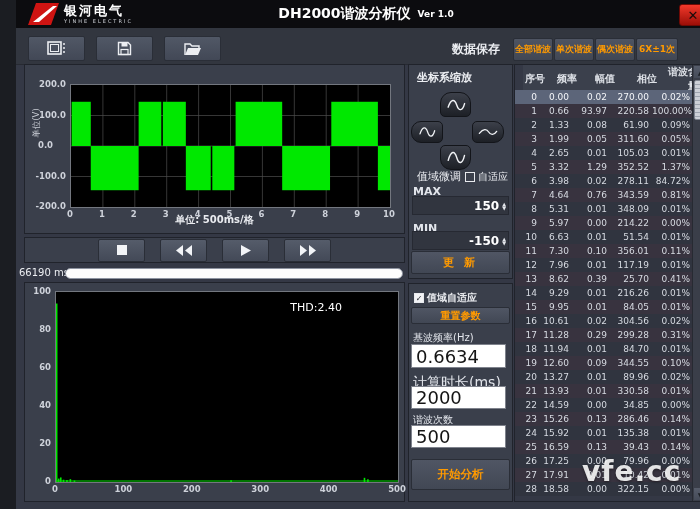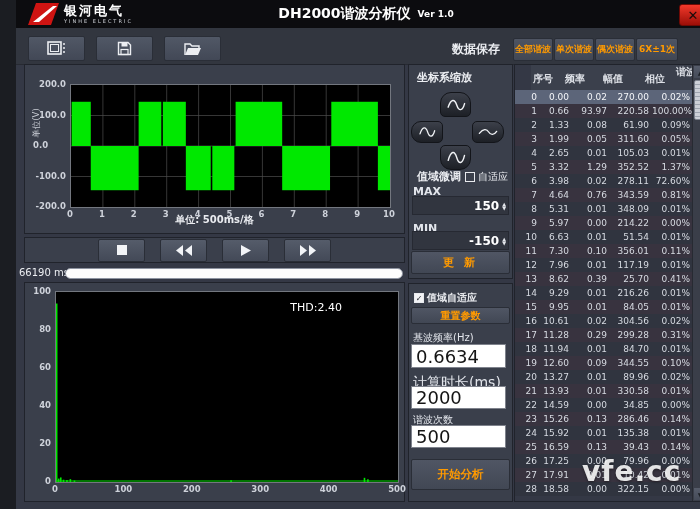--- a/index.html
+++ b/index.html
@@ -54,40 +54,40 @@
   
   .mid-top{left:392px;top:64px;width:105px;height:215px;}
   .sec-title{position:absolute;left:8px;top:5px;font-size:11px;font-weight:bold;color:#eceef2;}
   .pad-btn{position:absolute;background:linear-gradient(#3c404a,#1d2026);border:1px solid #13151a;
       display:flex;align-items:center;justify-content:center;cursor:pointer;}
   .pad-up{left:31px;top:27px;width:29px;height:23px;border-radius:11px 11px 5px 5px;}
   .pad-left{left:2px;top:56px;width:30px;height:20px;border-radius:10px 5px 5px 10px;}
   .pad-right{left:63px;top:56px;width:30px;height:20px;border-radius:5px 10px 10px 5px;}
   .pad-down{left:31px;top:80px;width:29px;height:23px;border-radius:5px 5px 11px 11px;}
   .range-row{position:absolute;left:8px;right:4px;top:104px;display:flex;align-items:center;justify-content:space-between;}
-  .range-title{font-size:11px;font-weight:bold;color:#eceef2;}
+  .range-title{font-size:11px;font-weight:normal;color:#eceef2;}
   .chk-row{display:flex;align-items:center;gap:3px;cursor:pointer;}
   .chk{width:10px;height:10px;border:1px solid #e8eaee;background:#3b404c;box-sizing:border-box;
        display:flex;align-items:center;justify-content:center;font-size:8px;color:#20232b;}
   .chk.checked{background:#f2f3f5;}
   .chk-label{font-size:10px;color:#e8eaee;}
   .fld-label{position:absolute;left:4px;font-size:11px;font-weight:bold;color:#e3e6ec;}
   .spin{position:absolute;left:3px;right:3px;height:17px;background:#31353f;border:1px solid #262932;
         display:flex;align-items:center;justify-content:flex-end;}
   .spin-val{font-size:12px;font-weight:bold;color:#fff;margin-right:3px;}
   .steppers{display:flex;flex-direction:column;margin-right:2px;line-height:4px;cursor:pointer;}
   .steppers span{font-size:5px;color:#e6e9ee;}
   .gray-btn{position:absolute;left:2px;right:2px;border-radius:2px;background:linear-gradient(#505664,#414754);
       border:1px solid #2a2e37;color:#ff9a00;font-weight:bold;display:flex;align-items:center;justify-content:center;cursor:pointer;}
   .mid-bottom{left:392px;top:283px;width:105px;height:219px;}
   .white-input{position:absolute;left:2px;width:89px;background:#fff;border:1px solid #7e828c;
       color:#141414;font-size:18px;font-family:"DejaVu Sans","Liberation Sans",sans-serif;padding:0 0 0 4px;box-sizing:content-box;}
   
   .table-panel{left:498px;top:64px;width:194px;height:438px;background:#343845;}
-  .thead{position:absolute;left:16px;top:0;right:14px;height:25px;display:grid;
+  .thead{position:absolute;left:8px;top:0;right:14px;height:25px;display:grid;
       grid-template-columns:25px 32px 38px 42px 41px;align-items:center;background:#3b404c;border-bottom:1px solid #272a32;}
   .thead div{font-size:10px;font-weight:bold;color:#dde0e6;text-align:right;padding-right:3px;}
   .tbody{position:absolute;left:0;top:25px;right:14px;bottom:0;overflow:hidden;}
   .trow{display:grid;grid-template-columns:25px 32px 38px 42px 41px;height:14px;align-items:center;cursor:pointer;}
   .trow.even{background:#30343f;}
   .trow.odd{background:#38333f;}
   .trow.sel{background:#5c6579;}
   .tcell{font-size:9px;color:#d6dae1;text-align:right;padding-right:3px;white-space:nowrap;}
   .trow.sel .tcell{color:#f4f6f9;}
   .vscroll{position:absolute;right:0;top:0;bottom:0;width:14px;background:#3a3e49;border-left:1px solid #272a32;}
@@ -183,21 +183,21 @@
             <rect x="164.60399999999998" y="16.775" width="46.574" height="44.225"></rect>
             <rect x="211.178" y="61" width="47.84999999999997" height="44.225"></rect>
             <rect x="260.304" y="16.775" width="46.57399999999997" height="44.225"></rect>
             <rect x="306.878" y="61" width="12.122000000000025" height="44.225"></rect>
           </g>
         </svg>
     </div>
     <div id="waveTicks">
         <span class="tick" style="left: 0px; width: 41px; text-align: right; top: 14px;">200.0</span>
         <span class="tick" style="left: 0px; width: 41px; text-align: right; top: 44.5px;">100.0</span>
-        <span class="tick" style="left: 8px; width: 41px; text-align: left; top: 75px;">0.0</span>
+        <span class="tick" style="left: 0px; width: 41px; text-align: center; top: 75px;">0.0</span>
         <span class="tick" style="left: 0px; width: 41px; text-align: right; top: 105.5px;">-100.0</span>
         <span class="tick" style="left: 0px; width: 41px; text-align: right; top: 136px;">-200.0</span>
         <span class="tick" style="left: 45px; top: 144px; transform: translateX(-50%);">0</span>
         <span class="tick" style="left: 76.9px; top: 144px; transform: translateX(-50%);">1</span>
         <span class="tick" style="left: 108.8px; top: 144px; transform: translateX(-50%);">2</span>
         <span class="tick" style="left: 140.7px; top: 144px; transform: translateX(-50%);">3</span>
         <span class="tick" style="left: 172.6px; top: 144px; transform: translateX(-50%);">4</span>
         <span class="tick" style="left: 204.5px; top: 144px; transform: translateX(-50%);">5</span>
         <span class="tick" style="left: 236.4px; top: 144px; transform: translateX(-50%);">6</span>
         <span class="tick" style="left: 268.3px; top: 144px; transform: translateX(-50%);">7</span>
@@ -383,21 +383,21 @@
           <div class="tcell">3.32</div>
           <div class="tcell">1.29</div>
           <div class="tcell">352.52</div>
           <div class="tcell">1.37%</div>
         </div>
         <div class="trow even">
           <div class="tcell">6</div>
           <div class="tcell">3.98</div>
           <div class="tcell">0.02</div>
           <div class="tcell">278.11</div>
-          <div class="tcell">72.60%</div>
+          <div class="tcell">84.72%</div>
         </div>
         <div class="trow odd">
           <div class="tcell">7</div>
           <div class="tcell">4.64</div>
           <div class="tcell">0.76</div>
           <div class="tcell">343.59</div>
           <div class="tcell">0.81%</div>
         </div>
         <div class="trow even">
           <div class="tcell">8</div>

